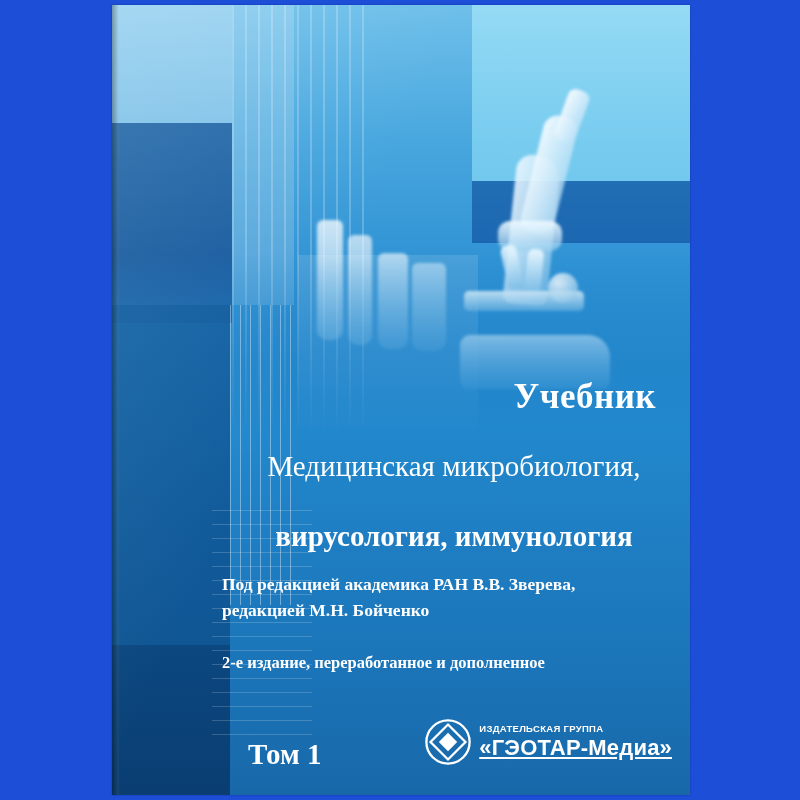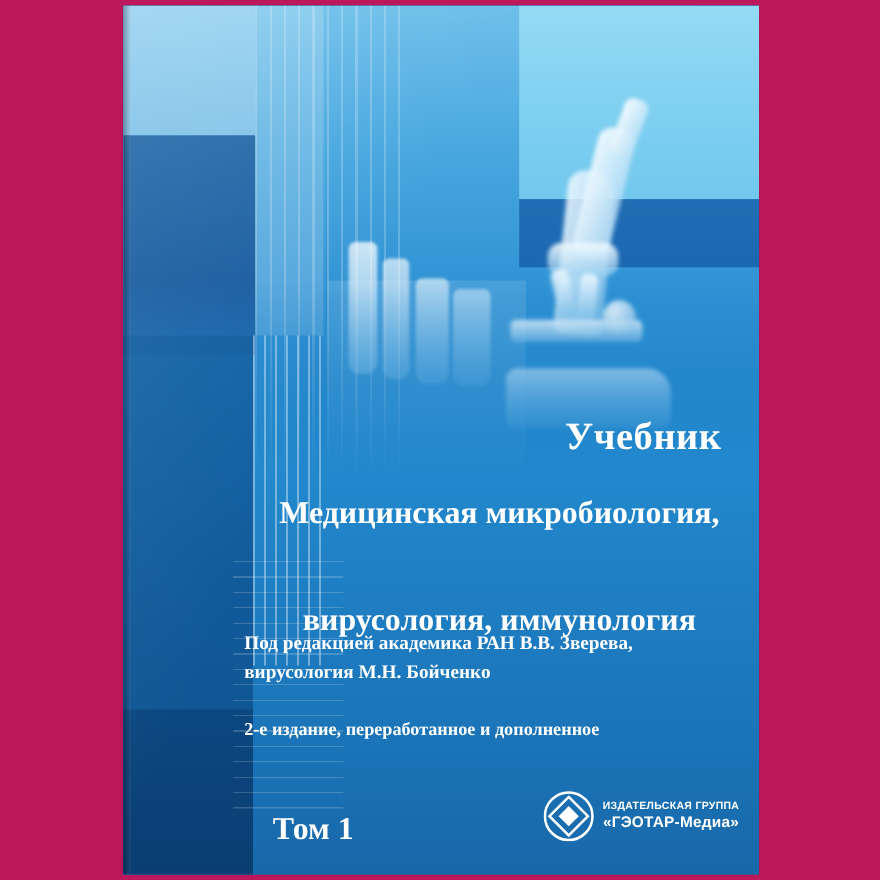--- a/index.html
+++ b/index.html
@@ -8,21 +8,21 @@
     width: 800px;
     height: 800px;
     background: #ffffff;
     font-family: "Liberation Serif", serif;
   }
 
   #stage {
     position: relative;
     width: 800px;
     height: 800px;
-    background: #be185d;
+    background: #1d4ed8;
     overflow: hidden;
   }
 
   
   #cover {
     position: absolute;
     left: 112px;
     top: 5px;
     width: 578px;
     height: 790px;
@@ -246,27 +246,27 @@
     font-weight: bold;
     letter-spacing: 0.5px;
     text-align: right;
   }
 
   #title1 {
     left: 122px;
     top: 443px;
     width: 440px;
     font-size: 29px;
-    font-weight: bold;
+    font-weight: normal;
     text-align: center;
     line-height: 1.25;
   }
   #title2 {
     left: 122px;
-    top: 541px;
+    top: 513px;
     width: 440px;
     font-size: 29px;
     font-weight: bold;
     text-align: center;
     line-height: 1.25;
   }
 
   #editors {
     left: 110px;
     top: 566px;
@@ -303,33 +303,33 @@
     gap: 8px;
   }
   #publisher .mark {
     width: 46px;
     height: 46px;
     flex: 0 0 46px;
   }
   #publisher .pub-text {
     color: #ffffff;
     line-height: 1.15;
-    text-align: center;
   }
   #publisher .pub-small {
     font-size: 9.5px;
     font-weight: bold;
     letter-spacing: 0.3px;
     font-family: "Liberation Sans", sans-serif;
   }
   #publisher .pub-big {
-    font-size: 14px;
+    font-size: 22px;
     font-weight: bold;
     letter-spacing: 0.2px;
     font-family: "Liberation Sans", sans-serif;
+    text-decoration: underline;
   }
 </style>
 </head>
 <body>
 
 <div id="stage">
 
   <div id="cover">
 
     <div class="bg-base"></div>
@@ -372,21 +372,21 @@
     <div class="sheen"></div>
     <div class="spine"></div>
 
     <div class="txt" id="uchebnik">Учебник</div>
 
     <div class="txt" id="title1">Медицинская микробиология,</div>
     <div class="txt" id="title2">вирусология, иммунология</div>
 
     <div class="txt" id="editors">
       <div>Под редакцией академика РАН В.В. Зверева,</div>
-      <div>вирусология М.Н. Бойченко</div>
+      <div>редакцией М.Н. Бойченко</div>
     </div>
 
     <div class="txt" id="edition">2-е издание, переработанное и дополненное</div>
 
     <div class="txt" id="volume">Том 1</div>
 
     <div id="publisher">
       <svg class="mark" viewBox="0 0 100 100">
         <circle cx="50" cy="50" r="47" fill="none" stroke="#ffffff" stroke-width="5"></circle>
         <polygon points="50,12 88,50 50,88 12,50" fill="none" stroke="#ffffff" stroke-width="5"></polygon>

